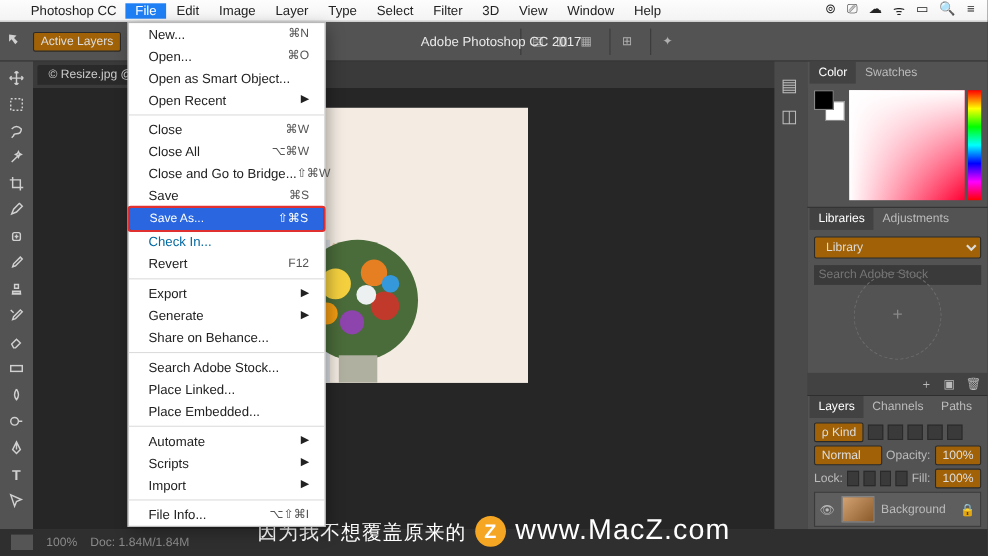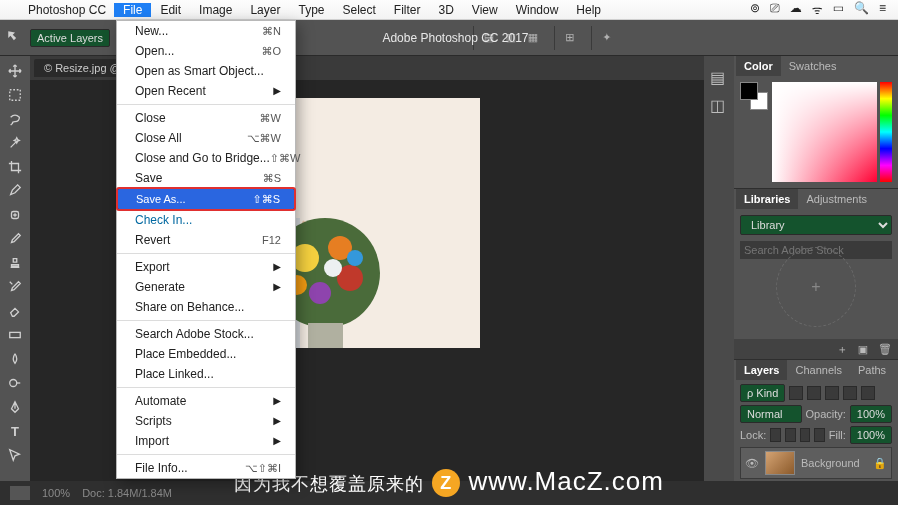--- a/index.html
+++ b/index.html
@@ -9,21 +9,21 @@
   .mac-menu { height: 20px; background: linear-gradient(#fdfdfd,#f3f3f3); display: flex; align-items: center; font-size: 12px; color:#222; border-bottom:1px solid #d0d0d0;}
   .apple { width:20px; text-align:center; font-size:13px;}
   .app-name { font-weight:400; padding:0 8px;}
   .mac-menu .item { padding: 0 9px; line-height:20px; height:20px;}
   .mac-menu .item.active { background:#1e7ff5; color:#fff;}
   .mac-status { margin-left:auto; display:flex; gap:10px; padding-right:12px; font-size:12px;}
   .mac-status span { font-family: Arial; }
 
   
   .opts-bar { height:36px; background:#535353; border-bottom:1px solid #2a2a2a; display:flex; align-items:center; padding:0 6px; gap:6px; color:#ddd; font-size:11px;}
-  .sel { background:#14532d; border:1px solid #2a2a2a; padding:2px 6px; border-radius:2px; color:#ddd; font-size:11px;}
+  .sel { background:#a16207; border:1px solid #2a2a2a; padding:2px 6px; border-radius:2px; color:#ddd; font-size:11px;}
   .opt-ic { width:18px; height:18px; display:inline-flex; align-items:center; justify-content:center; color:#b0b0b0;}
   .opts-group { display:flex; gap:4px; align-items:center; padding:0 6px; border-left:1px solid #3a3a3a; height:24px;}
   .doc-title { position:absolute; left:13px; right:0; text-align:center; font-size:12px; color:#e8e8e8; pointer-events:none;}
 
   
   .tab-strip { height:24px; background:#3a3a3a; display:flex; align-items:center; padding-left:34px;}
   .doc-tab { background:#2a2a2a; color:#ccc; font-size:11px; padding:3px 10px; border-radius:2px 2px 0 0;}
 
   
   .tools { position:absolute; left:0; top:56px; width:30px; bottom:24px; background:#535353; display:flex; flex-direction:column; align-items:center; padding-top:4px; gap:2px;}
@@ -34,21 +34,21 @@
   .canvas-area { position:absolute; left:30px; right:164px; top:80px; bottom:24px; background:#262626;}
   .canvas-img { position:absolute; left:120px; top:18px; width:330px; height:250px; background:#f5efe7;}
 
   
   .right { position:absolute; right:0; top:56px; bottom:24px; width:164px; display:flex; flex-direction:column;}
   .icon-col { position:absolute; right:164px; top:56px; width:30px; bottom:24px; background:#4a4a4a; display:flex; flex-direction:column; align-items:center; gap:10px; padding-top:12px;}
   .icon-col .pi { width:18px; height:18px; color:#bdbdbd;}
   .panel { background:#535353; border-bottom:1px solid #2e2e2e;}
   .panel-tabs { display:flex; gap:0; padding:0 2px; font-size:11px; color:#bbb;}
   .panel-tabs .pt { padding:4px 8px; }
-  .panel-tabs .pt.active { color:#fff; background:#424242;font-weight:bold;}
+  .panel-tabs .pt.active { color:#fff; background:#424242;}
   
   .swatch-row { display:flex; padding:6px;}
   .fgbg { position:relative; width:28px; height:28px;}
   .fgbg .fg{position:absolute;left:0;top:0;width:18px;height:18px;background:#000;border:1px solid #888;}
   .fgbg .bg{position:absolute;right:0;bottom:0;width:18px;height:18px;background:#fff;border:1px solid #888;}
   .hue-box { flex:1; height:100px; margin-left:4px; position:relative; background:linear-gradient(to bottom, rgba(255,255,255,1), rgba(255,255,255,0)), linear-gradient(to right, #fff, #ff0033); }
   .hue-strip { width:12px; height:100px; margin-left:3px; background:linear-gradient(#ff0000,#ffff00,#00ff00,#00ffff,#0000ff,#ff00ff,#ff0000);}
   
   .lib-body { height:130px; position:relative; padding:6px; font-size:11px; color:#aaa;}
   .lib-sel{ width:100%; }
@@ -390,25 +390,25 @@
     <div class="dd-item">
       <span>Share on Behance...</span>
       <span class="sc"></span>
     </div>
     <div class="dd-sep"></div>
     <div class="dd-item">
       <span>Search Adobe Stock...</span>
       <span class="sc"></span>
     </div>
     <div class="dd-item">
+      <span>Place Linked...</span>
+      <span class="sc"></span>
+    </div>
+    <div class="dd-item">
       <span>Place Embedded...</span>
-      <span class="sc"></span>
-    </div>
-    <div class="dd-item">
-      <span>Place Linked...</span>
       <span class="sc"></span>
     </div>
     <div class="dd-sep"></div>
     <div class="dd-item">
       <span>Automate</span>
       <span class="arrow">▶</span>
     </div>
     <div class="dd-item">
       <span>Scripts</span>
       <span class="arrow">▶</span>

